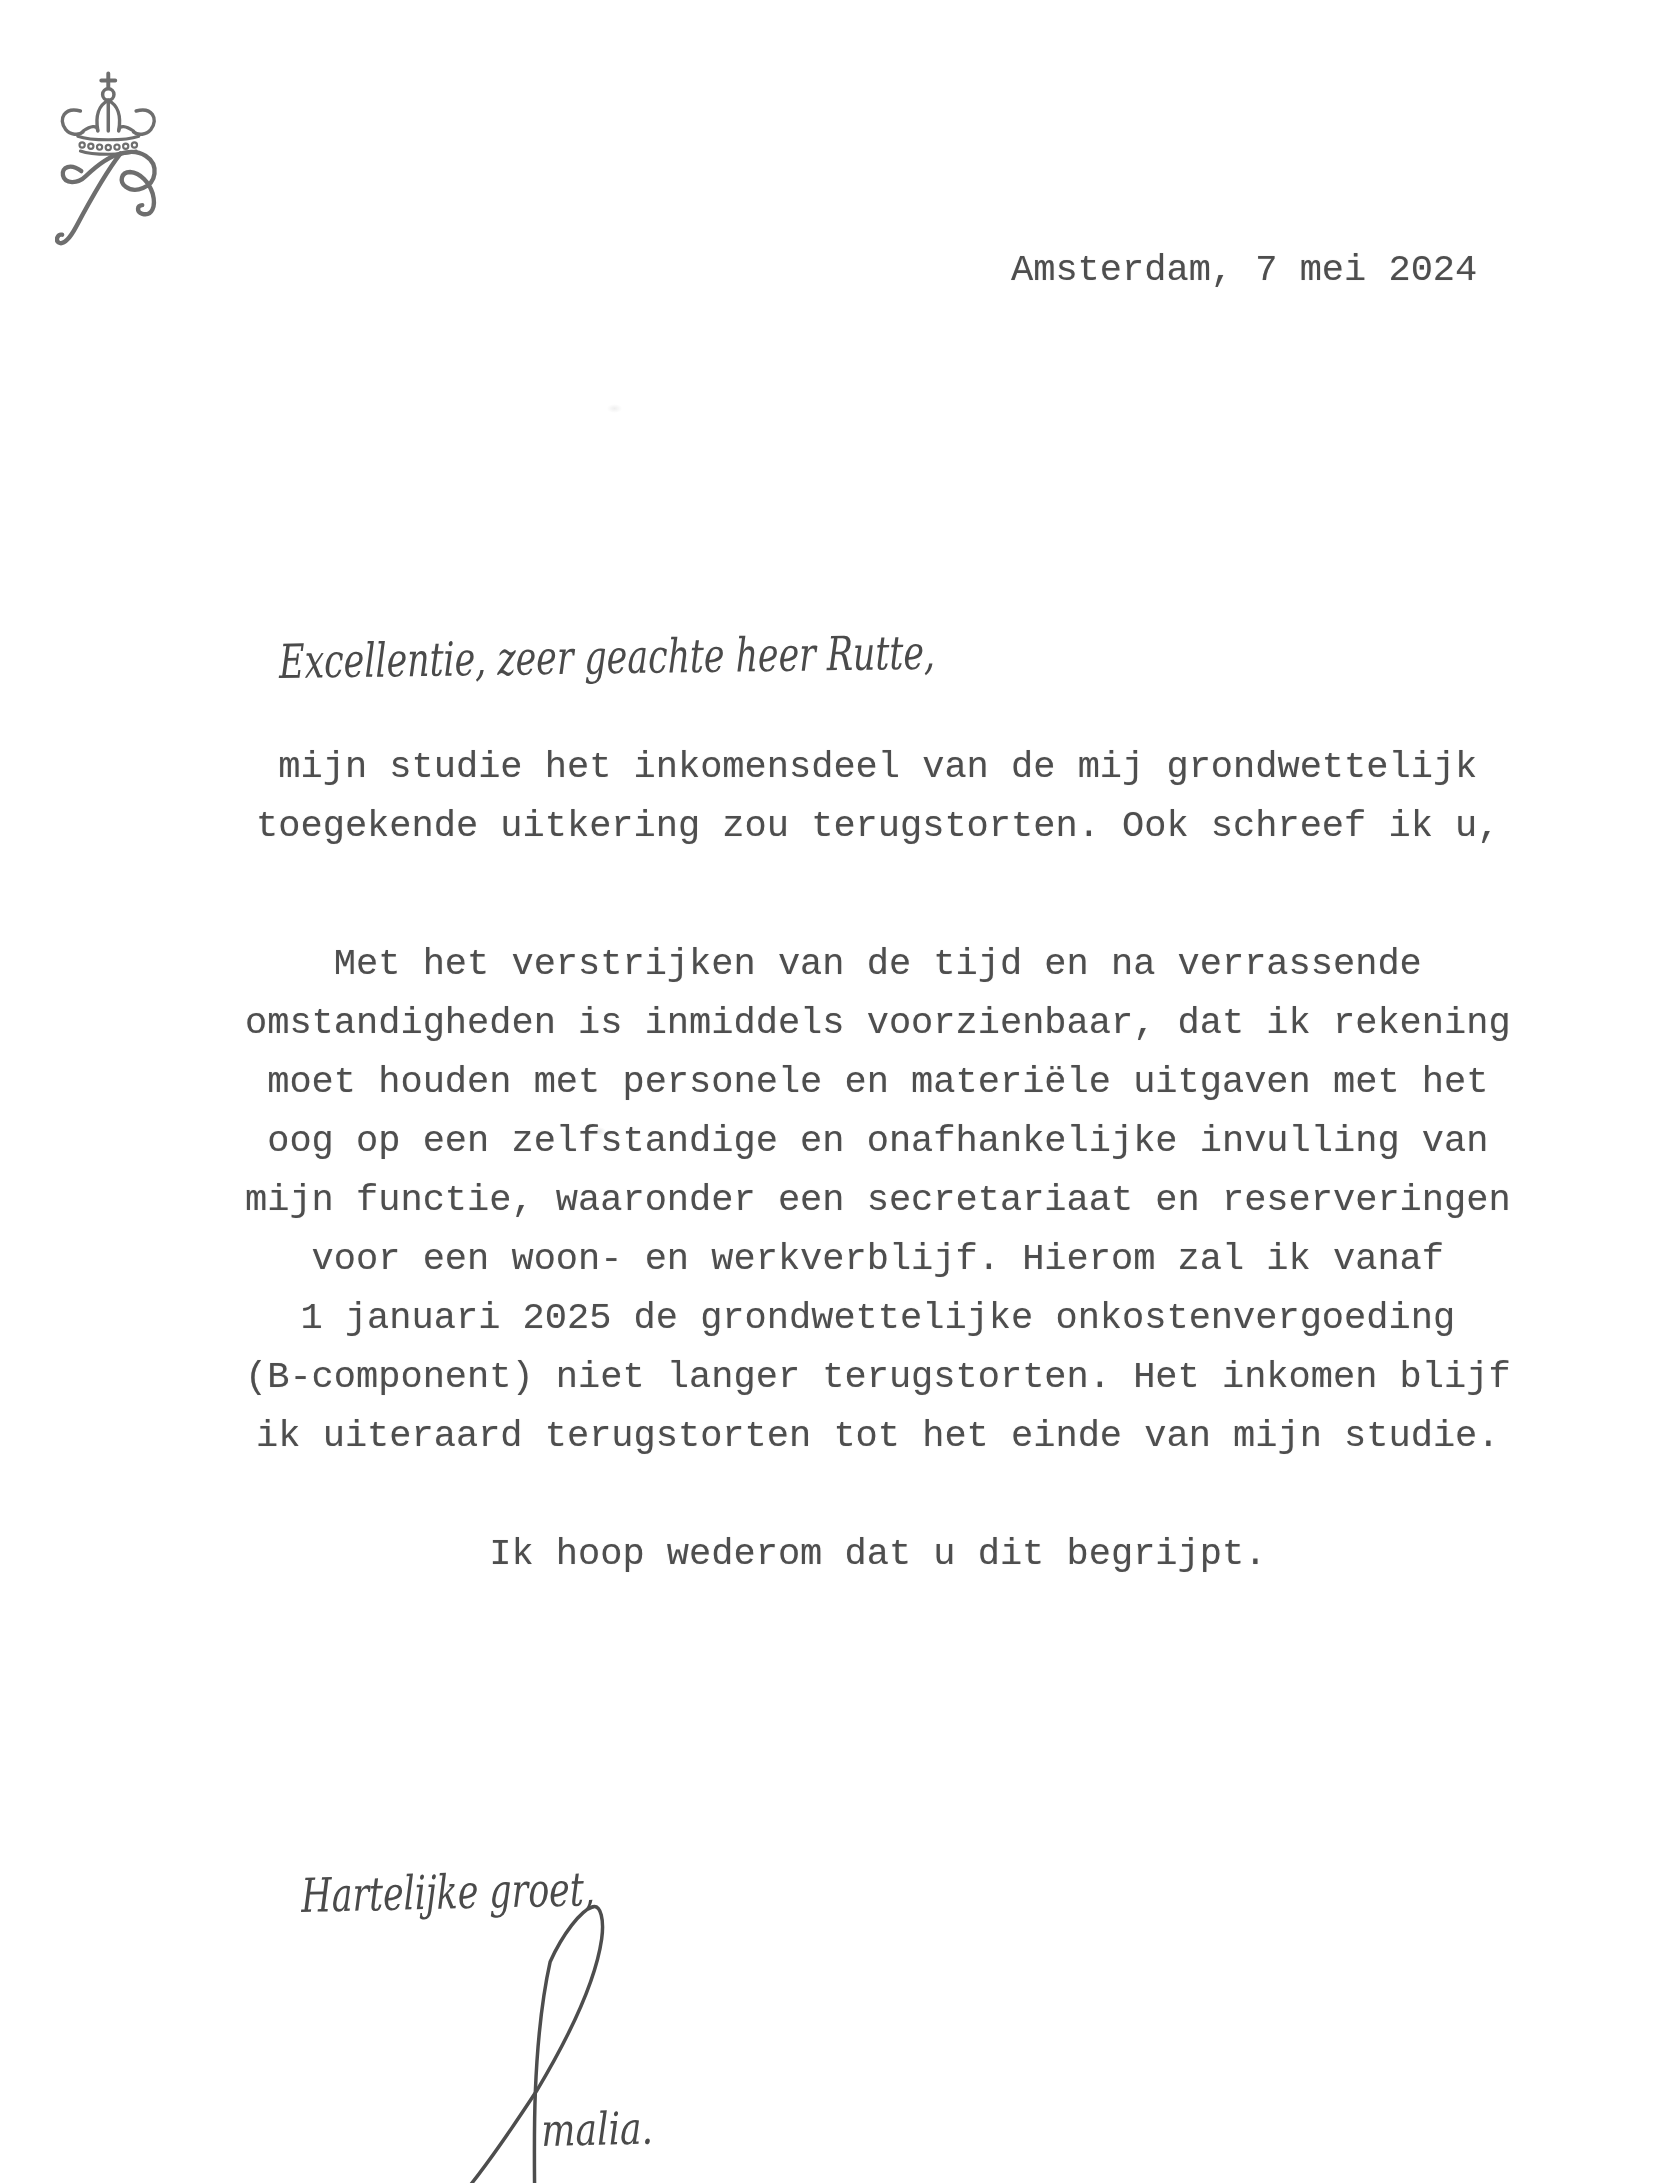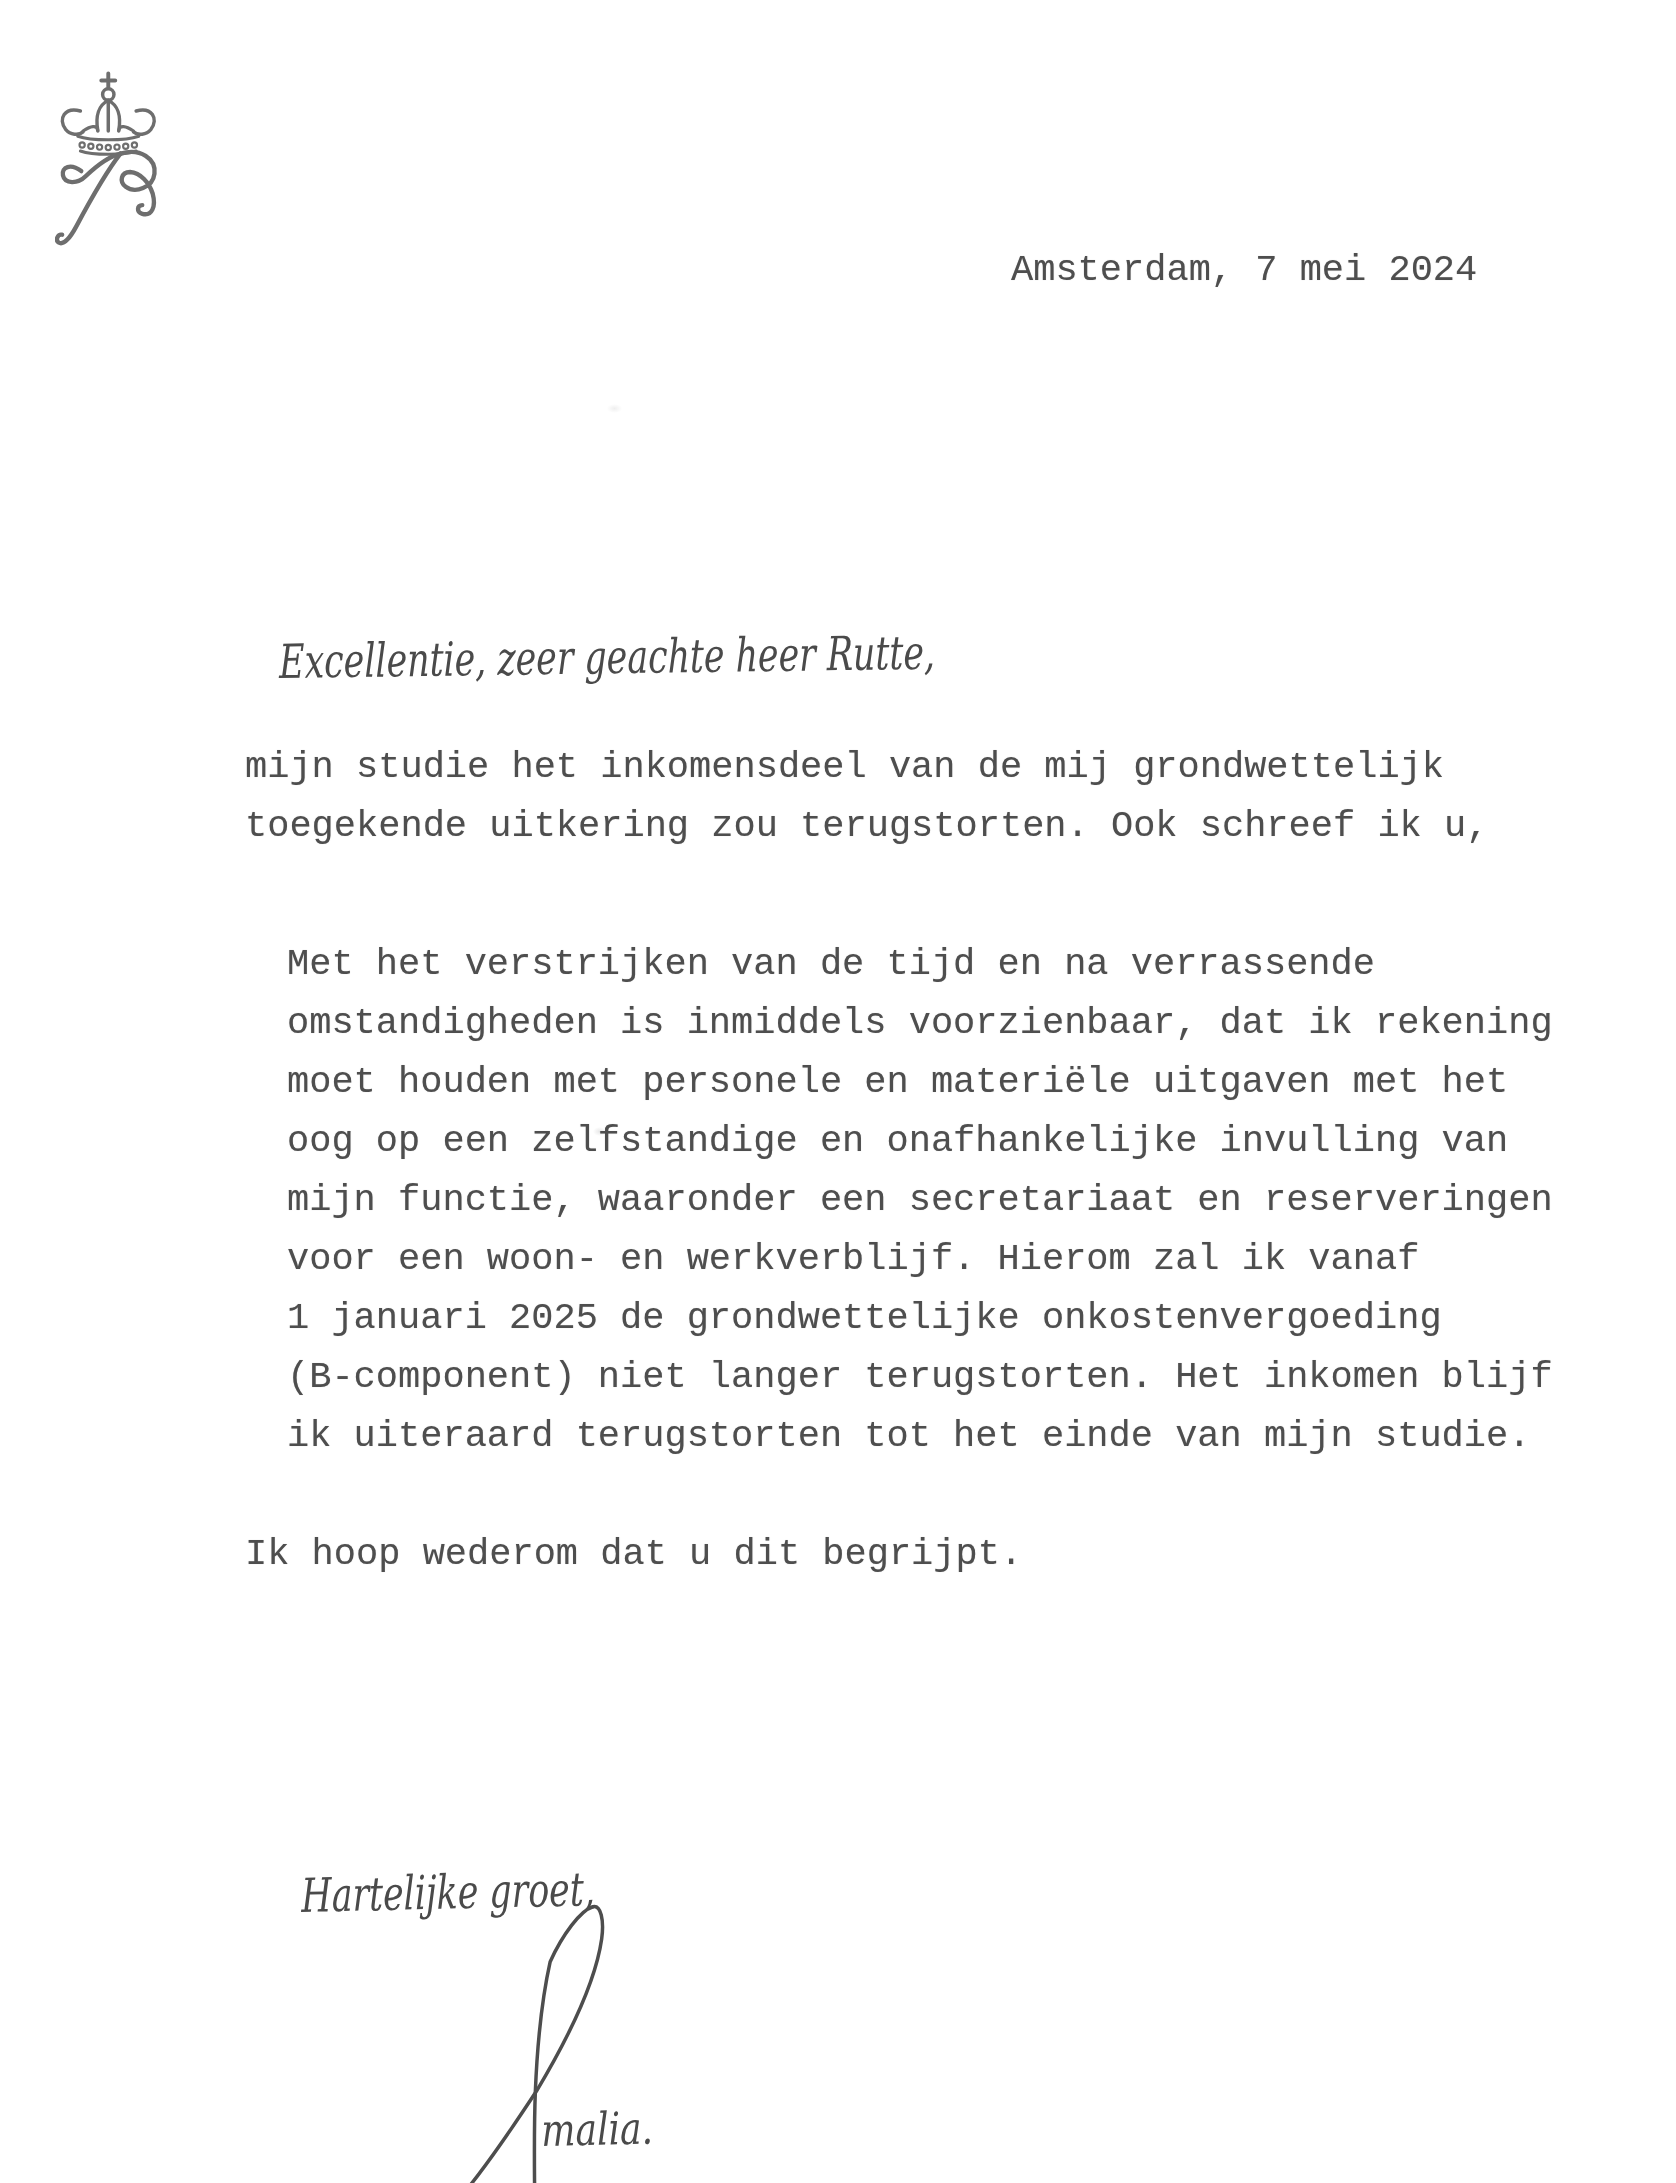--- a/index.html
+++ b/index.html
@@ -16,33 +16,34 @@
     font-family: "Liberation Mono", monospace;
   }
   
   .type {
     font-family: "Liberation Mono", monospace;
     font-size: 37px;
     line-height: 59px;
     color: #4e4e4e;
     white-space: nowrap;
     text-shadow: 0 0.4px 0.9px rgba(90,90,90,.35);
+    text-align: center;
   }
   .dateline {
     position: absolute;
     left: 1011px;
     top: 241px;
   }
   .body-block {
     position: absolute;
     left: 245px;
     top: 738px;
   }
   .para { margin: 0 0 79px 0; }
-  .para.p2 { margin-bottom: 59px; margin-left: 42px; }
+  .para.p2 { margin-bottom: 59px; }
   .para.p3 { margin-bottom: 0; }
   
   .hand {
     font-family: "DejaVu Serif", serif;
     font-style: italic;
     color: #4a4a4a;
     white-space: nowrap;
     transform-origin: left top;
   }
   .salutation {

